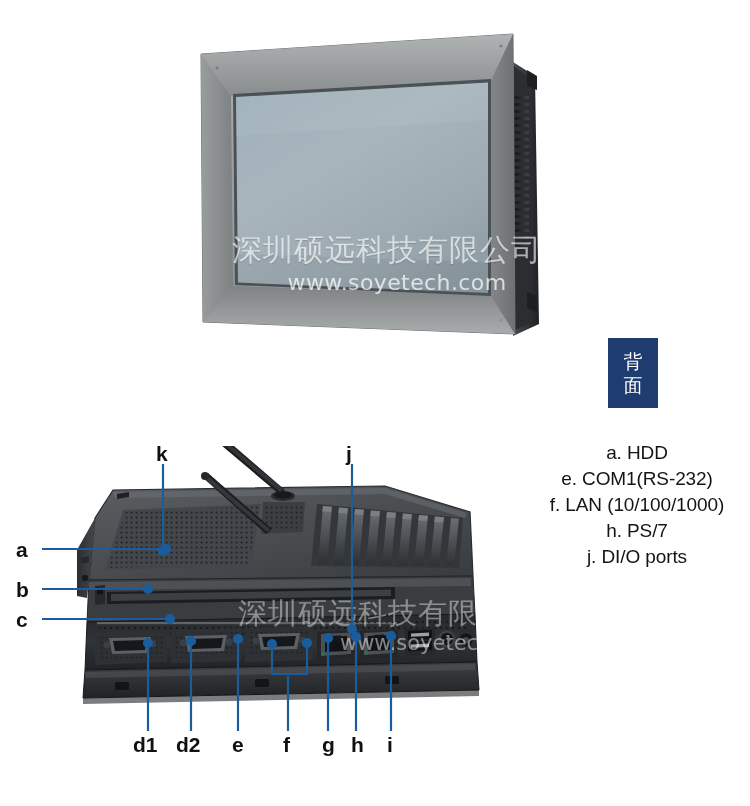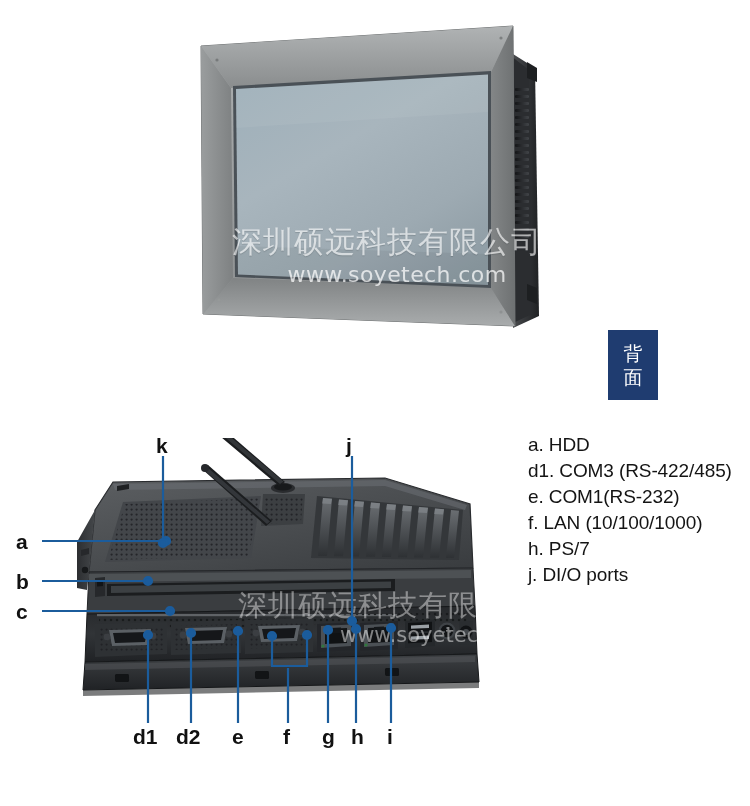--- a/index.html
+++ b/index.html
@@ -12,21 +12,21 @@
     width: 750px;
     height: 806px;
     position: relative;
     overflow: hidden;
     font-family: "Liberation Sans", sans-serif;
     -webkit-font-smoothing: antialiased;
   }
 
   .stage {
     position: absolute;
-    left: 0; top: 8px;
+    left: 0; top: 16px;
     width: 750px;
     height: 614px;
   }
 
   
   #front-view {
     position: absolute;
     left: 195px;
     top: 8px;
     width: 360px;
@@ -122,20 +122,21 @@
     top: 424px;
     width: 218px;
   }
   #legend .legend-item {
     font-family: "Liberation Sans", sans-serif;
     font-size: 19px;
     color: #141414;
     line-height: 26px;
     white-space: nowrap;
     letter-spacing: -0.1px;
+    text-align: center;
   }
 </style>
 </head>
 <body>
 
 <div class="stage">
 
   <div id="front-view">
     <svg width="360" height="332" viewBox="0 0 360 332" xmlns="http://www.w3.org/2000/svg">
       <defs>
@@ -480,20 +481,19 @@
   <div class="callout" style="left:133px; top:718px;">d1</div>
   <div class="callout" style="left:176px; top:718px;">d2</div>
   <div class="callout" style="left:232px; top:718px;">e</div>
   <div class="callout" style="left:283px; top:718px;">f</div>
   <div class="callout" style="left:322px; top:718px;">g</div>
   <div class="callout" style="left:351px; top:718px;">h</div>
   <div class="callout" style="left:387px; top:718px;">i</div>
 
   <div id="legend">
     <div class="legend-item">a. HDD</div>
-    <div class="legend-item">d1. COM3 (RS-422/485)</div>
     <div class="legend-item">e. COM1(RS-232)</div>
     <div class="legend-item">f. LAN (10/100/1000)</div>
     <div class="legend-item">h. PS/7</div>
     <div class="legend-item">j. DI/O ports</div>
   </div>
 
 </div>
 
 </body></html>

